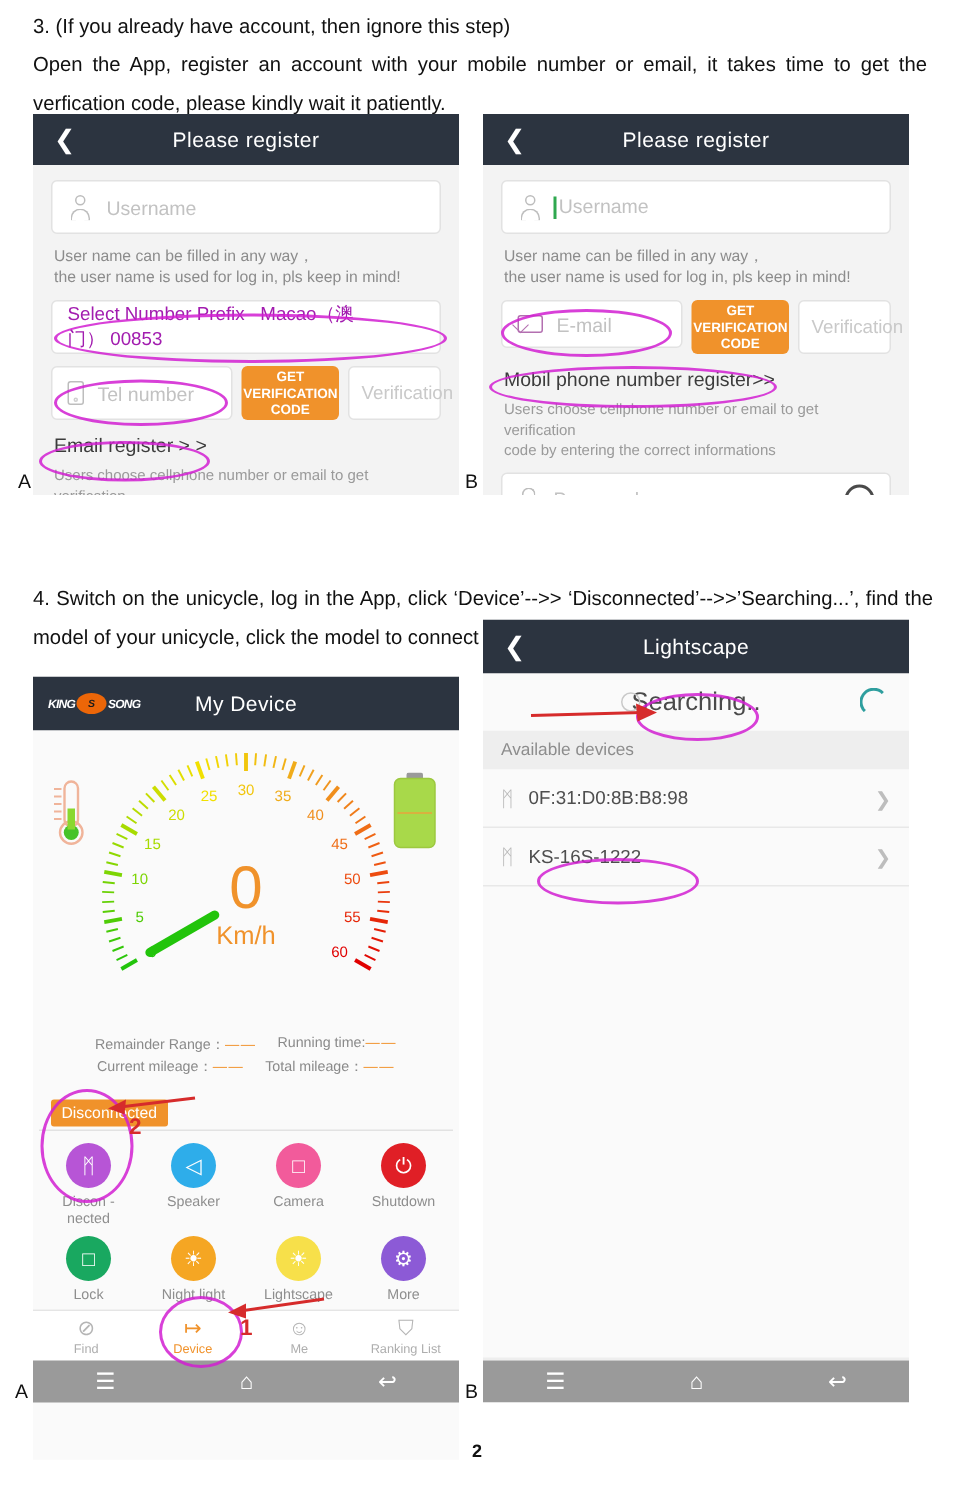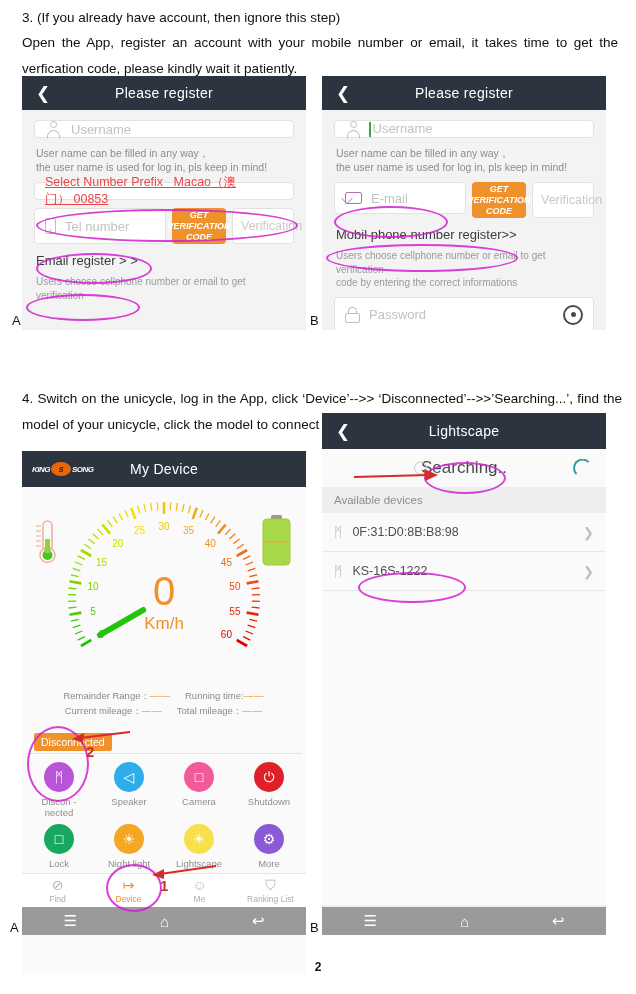--- a/index.html
+++ b/index.html
@@ -37,39 +37,39 @@
     display:flex;align-items:center;
   }
   .logo-text{font-size:8px;font-weight:bold;color:#fff;font-style:italic;letter-spacing:-.5px;}
   .logo-dot{width:20px;height:14px;border-radius:50%;background:#ec6608;margin:0 1px;
             display:flex;align-items:center;justify-content:center;}
   .logo-dot span{font-size:7px;font-weight:bold;color:#1b1b1b;font-style:italic;}
 
   
   .reg-body{padding:10px 12px 0 12px;}
   .field{
-    background:#fff;border:1px solid #e2e2e2;border-radius:4px;height:18px;
+    background:#fff;border:1px solid #e2e2e2;border-radius:4px;height:36px;
     display:flex;align-items:center;padding:0 10px;box-sizing:border-box;
   }
   .field .ph{color:#c2c2c2;font-size:13px;margin-left:9px;}
   .hint{color:#8c8c8c;font-size:10.5px;line-height:14px;margin:8px 2px 8px 2px;}
   .desc{color:#9a9a9a;font-size:10px;line-height:13.5px;margin:7px 2px;}
   .row{display:flex;gap:6px;align-items:stretch;}
   .getcode{
     background:#f0922b;color:#fff;font-size:9px;font-weight:bold;border-radius:4px;
-    width:54px;display:flex;align-items:center;justify-content:center;text-align:center;
-    line-height:11px;padding:0 18px;box-sizing:border-box;font-style:italic;
+    width:65px;display:flex;align-items:center;justify-content:center;text-align:center;
+    line-height:11px;padding:0 18px;box-sizing:border-box;
   }
   .vfield{
     background:#fff;border:1px solid #e2e2e2;border-radius:4px;flex:1;
     display:flex;align-items:center;padding:0 8px;box-sizing:border-box;
     color:#c9c9c9;font-size:12.5px;
   }
   .link{font-size:13px;color:#3c3c3c;margin:9px 2px 2px 2px;}
-  .selectline{color:#ef4444;font-size:12.5px;text-decoration:underline;}
+  .selectline{color:#a21caf;font-size:12.5px;}
   .caret{display:inline-block;width:1.5px;height:15px;background:#2fa84f;
          vertical-align:middle;margin-right:2px;}
 
   
   .ic{width:17px;height:17px;position:relative;flex:0 0 auto;}
   .ic-user::before{content:"";position:absolute;left:5px;top:0;width:7px;height:7px;
     border:1.4px solid #bdbdbd;border-radius:50%;box-sizing:border-box;}
   .ic-user::after{content:"";position:absolute;left:2px;top:9px;width:13px;height:8px;
     border:1.4px solid #bdbdbd;border-bottom:none;border-radius:7px 7px 0 0;box-sizing:border-box;}
   .ic-phone{border:1.4px solid #bdbdbd;border-radius:2px;width:11px;height:16px;box-sizing:border-box;}

